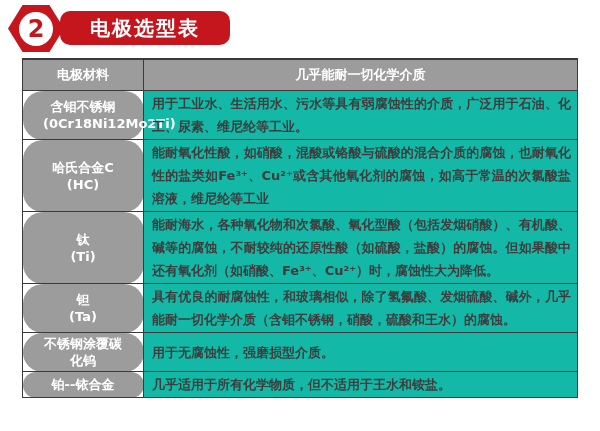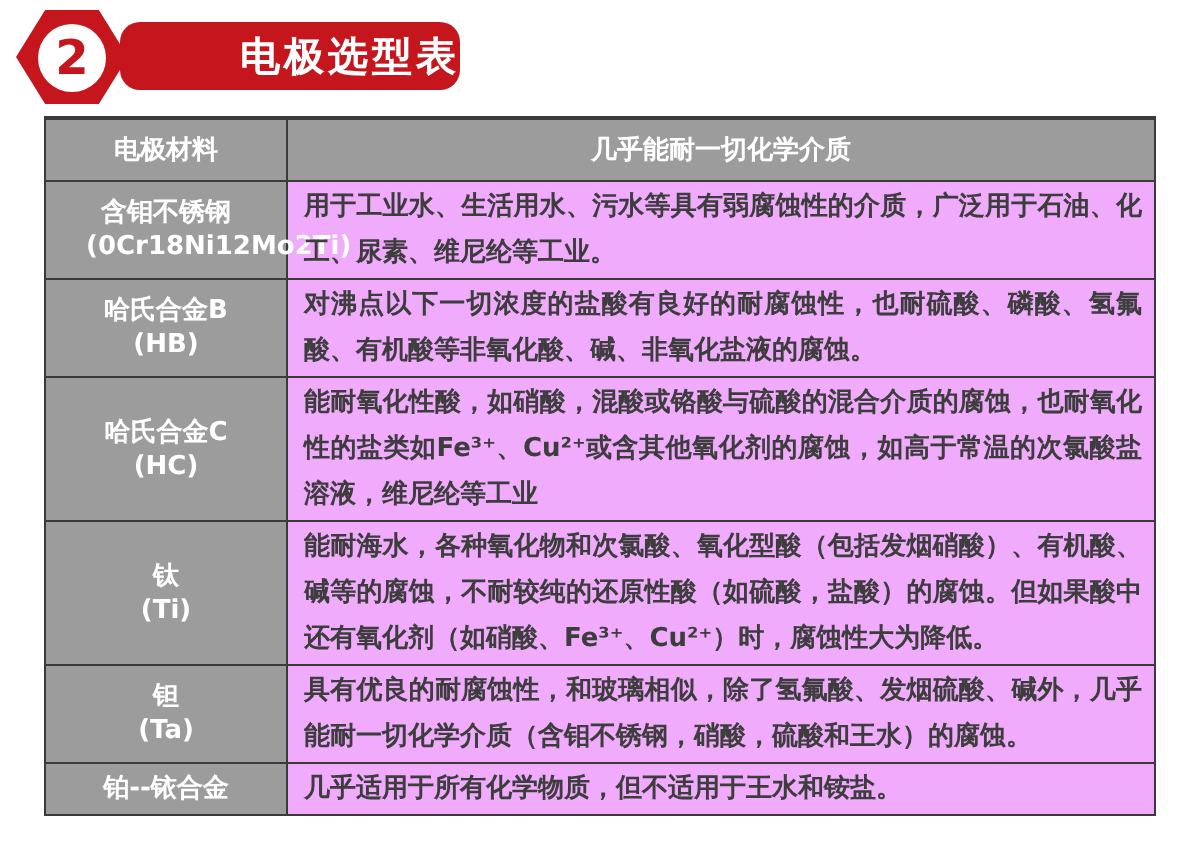--- a/index.html
+++ b/index.html
@@ -24,21 +24,21 @@
     z-index:2;
   }
   .hex-inner{
     width:34px;height:34px;border-radius:50%;background:#ffffff;
     display:flex;align-items:center;justify-content:center;
   }
   .hex-num{color:var(--accent);font-size:24px;font-weight:bold;line-height:1;}
   .title-pill{
     position:absolute;left:60px;top:11px;width:170px;height:34px;
     background:var(--accent);border-radius:10px;
-    display:flex;align-items:center;justify-content:flex-end;
+    display:flex;align-items:center;justify-content:center;
   }
   .title-pill span{
     color:#ffffff;font-size:20px;font-weight:bold;letter-spacing:2px;white-space:nowrap;
   }
   
   table.sel{
     position:absolute;left:22px;top:58px;width:556px;
     border-collapse:collapse;table-layout:fixed;
     border-top:2px solid var(--border);
   }
@@ -48,25 +48,25 @@
     vertical-align:middle;
   }
   table.sel th{
     background:var(--cellgray);color:#ffffff;
     font-size:13px;font-weight:bold;text-align:center;
     height:28px;padding:1px 2px;margin-top:37px;
   }
   td.mat{
     background:var(--cellgray);color:#ffffff;
     font-size:13px;font-weight:bold;text-align:center;
-    line-height:17px;padding:2px 20px;
+    line-height:17px;padding:2px 20px;border-radius:20px;
   }
   td.mat .code{display:block;}
   td.desc{
-    background:#f0abfc;color:var(--textdark);
+    background:#14b8a6;color:var(--textdark);
     font-size:13px;font-weight:bold;text-align:left;
     line-height:23px;padding:1px 6px 1px 8px;
     text-align:justify;
   }
 </style>
 </head>
 <body>
 
 <div class="hdr">
   <div class="hex-badge">
@@ -92,27 +92,20 @@
   </thead>
   <tbody id="rows-body">
   <tr>
     <td class="mat">
       <span>含钼不锈钢</span>
       <span class="code">(0Cr18Ni12Mo2Ti)</span>
     </td>
     <td class="desc">用于工业水、生活用水、污水等具有弱腐蚀性的介质，广泛用于石油、化工、尿素、维尼纶等工业。</td>
   </tr>
 
-  <tr>
-    <td class="mat">
-      <span>哈氏合金B</span>
-      <span class="code">(HB)</span>
-    </td>
-    <td class="desc">对沸点以下一切浓度的盐酸有良好的耐腐蚀性，也耐硫酸、磷酸、氢氟酸、有机酸等非氧化酸、碱、非氧化盐液的腐蚀。</td>
-  </tr>
 
   <tr>
     <td class="mat">
       <span>哈氏合金C</span>
       <span class="code">(HC)</span>
     </td>
     <td class="desc">能耐氧化性酸，如硝酸，混酸或铬酸与硫酸的混合介质的腐蚀，也耐氧化性的盐类如Fe³⁺、Cu²⁺或含其他氧化剂的腐蚀，如高于常温的次氯酸盐溶液，维尼纶等工业</td>
   </tr>
 
   <tr>
@@ -124,20 +117,27 @@
   </tr>
 
   <tr>
     <td class="mat">
       <span>钽</span>
       <span class="code">(Ta)</span>
     </td>
     <td class="desc">具有优良的耐腐蚀性，和玻璃相似，除了氢氟酸、发烟硫酸、碱外，几乎能耐一切化学介质（含钼不锈钢，硝酸，硫酸和王水）的腐蚀。</td>
   </tr>
 
+  <tr>
+    <td class="mat">
+      <span>不锈钢涂覆碳化钨</span>
+      
+    </td>
+    <td class="desc">用于无腐蚀性，强磨损型介质。</td>
+  </tr>
 
   <tr>
     <td class="mat">
       <span>铂--铱合金</span>
       
     </td>
     <td class="desc">几乎适用于所有化学物质，但不适用于王水和铵盐。</td>
   </tr>
 </tbody>
 </table>

